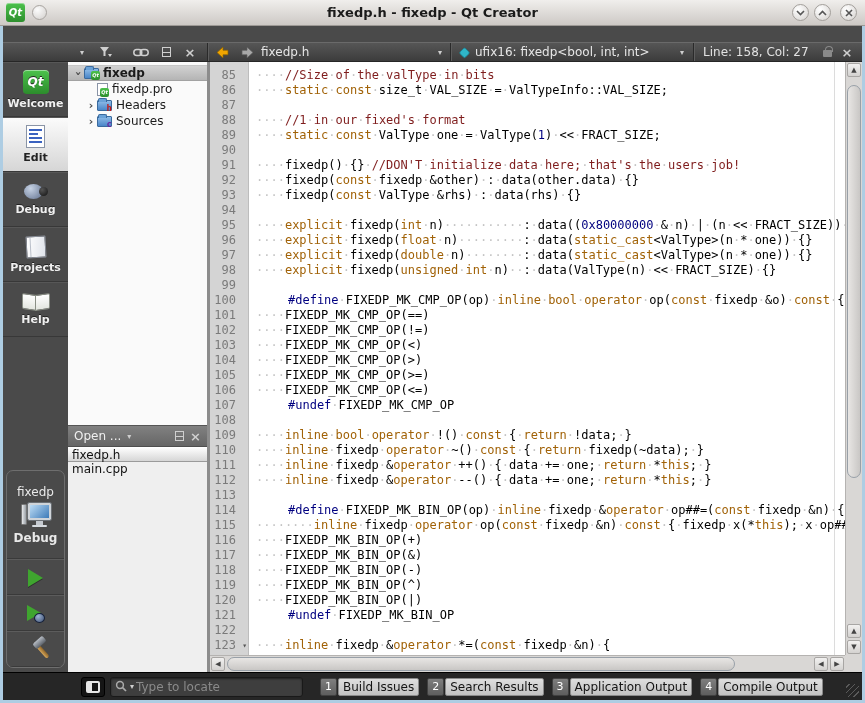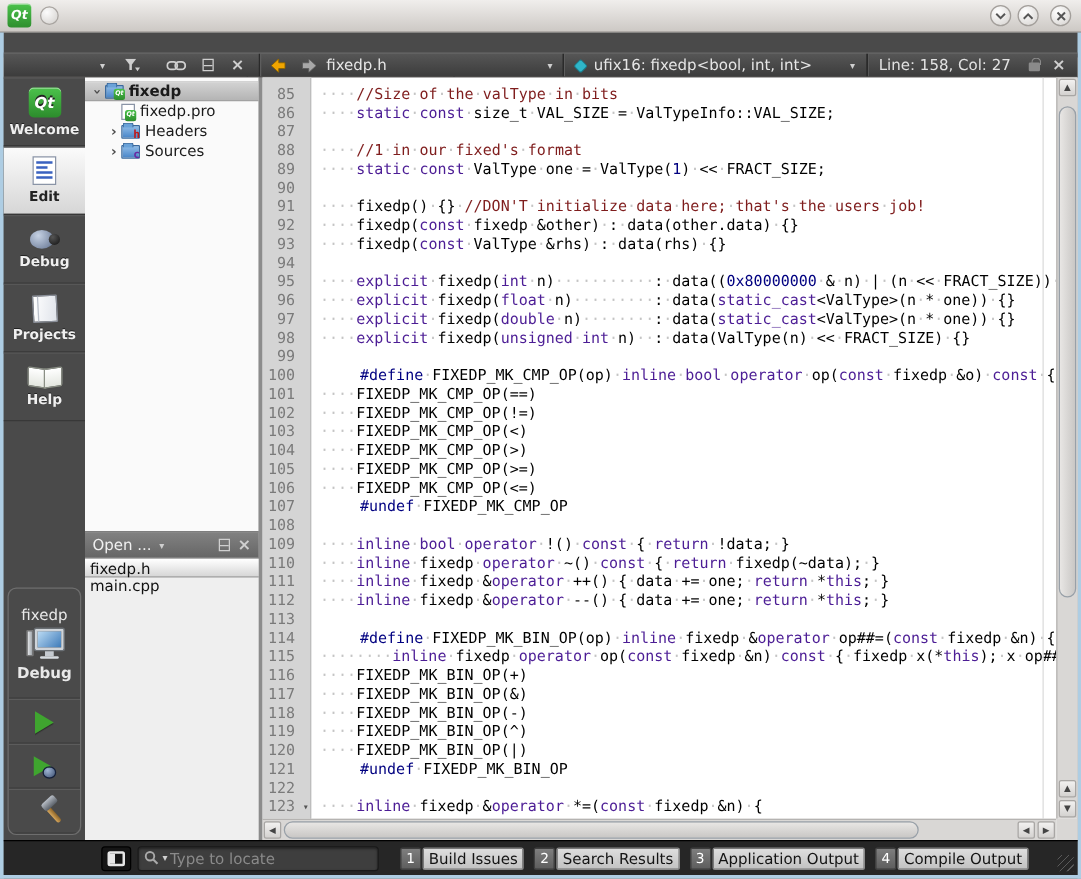--- a/index.html
+++ b/index.html
@@ -137,21 +137,21 @@
   
   #editor { position:absolute; left:207px; top:0; right:0; bottom:0; background:#fff; }
   #gutter { position:absolute; left:0; top:0; bottom:17px; width:39px; background:#d4d4d4; border-right:1px solid #bdbdbd;
     padding-top:6px; font:12px "DejaVu Sans Mono",monospace; color:#7a7a7a; overflow:hidden; }
   .ln { height:15px; line-height:15px; text-align:right; padding-right:12px; position:relative; }
   .fold { position:absolute; right:1px; top:0; font-size:8px; color:#555; }
   #codearea { position:absolute; left:40px; right:17px; top:0; bottom:17px; overflow:hidden;
     padding:6px 0 0 6px; font:12px "DejaVu Sans Mono",monospace; }
   #margin-line { position:absolute; left:calc(6px + 80ch); top:0; bottom:0; width:1px; background:#dcdcdc; }
   .cl { height:15px; line-height:15px; white-space:pre; }
-  .c { color:#7f1d1d; } .k { color:#4c1d95;margin-top:38px; } .p { color:#000080;margin-left:32px; } .n { color:#000080; }
+  .c { color:#7f1d1d; } .k { color:#a16207;margin-top:38px; } .p { color:#000080;margin-left:32px; } .n { color:#000080; }
   .t { color:#000; } .sp { color:#c4c4c4; }
 
   
   #vscroll { position:absolute; right:0; top:0; width:17px; bottom:17px; background:#d9d7d5; border-left:1px solid #b5b3b1; }
   #hscroll { position:absolute; left:0; right:17px; bottom:0; height:17px; background:#d9d7d5; border-top:1px solid #b5b3b1; }
   .sb-btn { position:absolute; display:flex; align-items:center; justify-content:center;
     font-size:7px; color:#444; background:linear-gradient(#f2f1f0,#d4d2d0); border:1px solid #a8a6a4; border-radius:2px; }
   #vscroll .sb-btn { left:1px; width:14px; height:14px; }
   #hscroll .sb-btn { top:1px; width:14px; height:14px; }
   #vs-up { top:1px; } #vs-up2 { bottom:17px; } #vs-down { bottom:1px; }
@@ -183,20 +183,21 @@
     color:#141414; font-size:12px; display:flex; align-items:center; padding:0 4px; }
   #resize-grip { position:absolute; right:3px; bottom:3px; width:13px; height:13px;
     background:repeating-linear-gradient(135deg,transparent 0 2px,#5a5a5a 2px 3px,transparent 3px 4px); }
 </style>
 </head>
 <body>
 
 <div id="titlebar">
   <div id="app-icon">Qt</div>
   <div id="win-menu-btn"></div>
+  <div id="title-text">fixedp.h - fixedp - Qt Creator</div>
   <div class="win-btn" id="btn-min">
     <svg width="9" height="6" viewBox="0 0 9 6">
         <polyline points="1,1 4.5,4.5 8,1" fill="none" stroke="#555" stroke-width="1.6"></polyline>
       </svg>
   </div>
   <div class="win-btn" id="btn-max">
     <svg width="9" height="6" viewBox="0 0 9 6">
         <polyline points="1,5 4.5,1.5 8,5" fill="none" stroke="#555" stroke-width="1.6"></polyline>
       </svg>
   </div>

